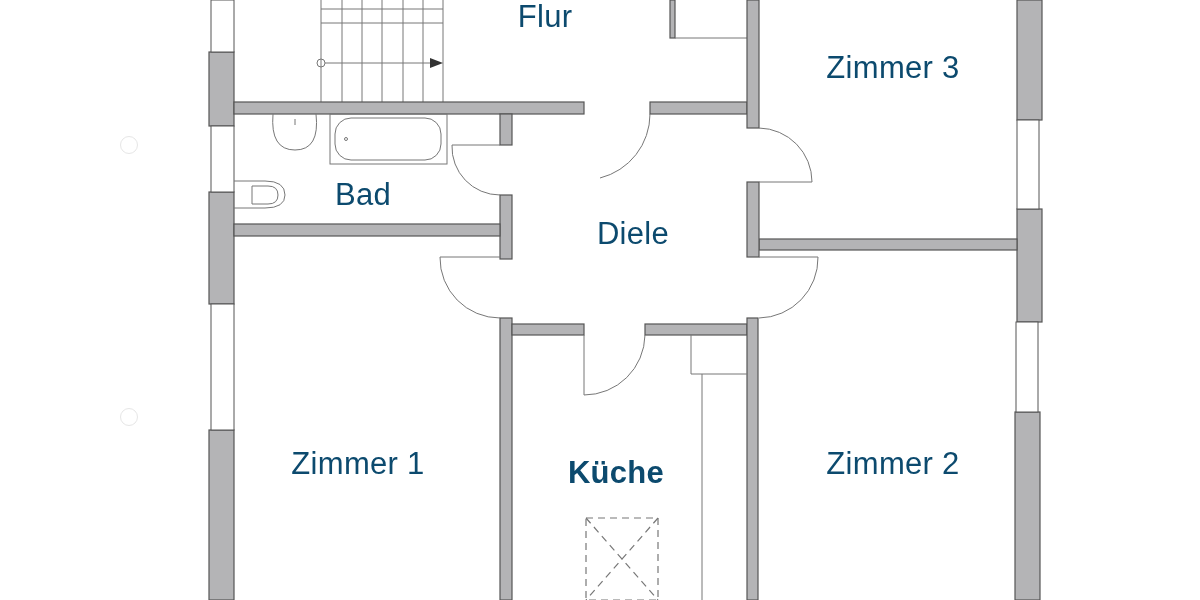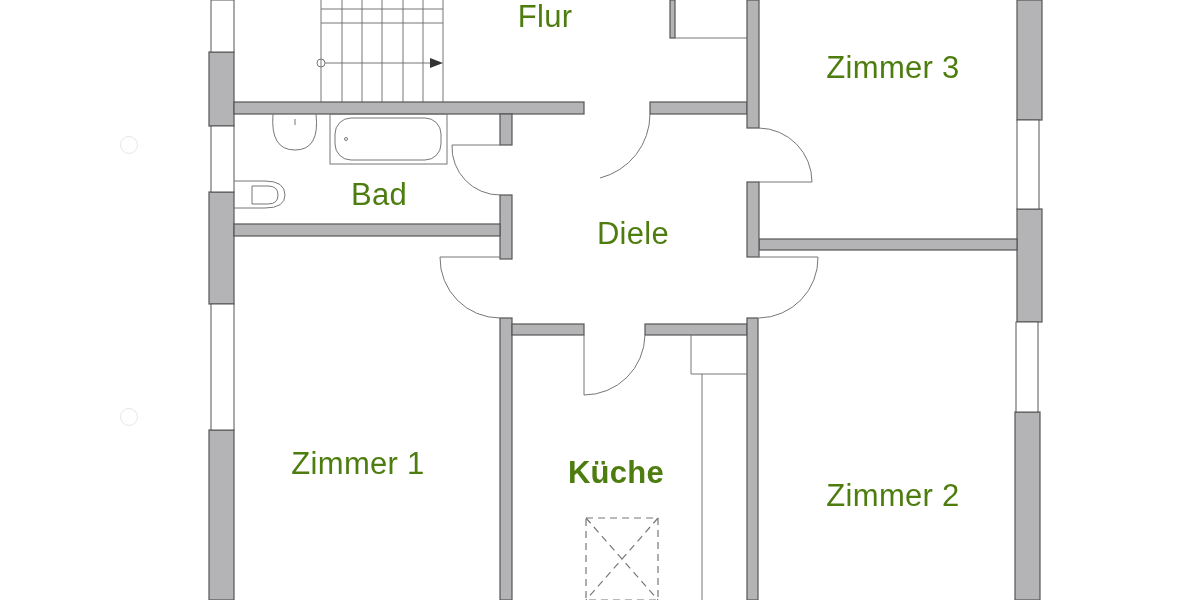--- a/index.html
+++ b/index.html
@@ -6,21 +6,21 @@
   body { width: 1200px; height: 600px; overflow: hidden; position: relative; }
   #plan { position: absolute; left: 0; top: 0; width: 1200px; height: 600px; }
   .wall { fill: #b4b4b6; stroke: #555; stroke-width: 1.2; }
   .win { fill: #ffffff; stroke: #555; stroke-width: 1; }
   .thin { fill: none; stroke: #777; stroke-width: 1; }
   .dash { fill: none; stroke: #777; stroke-width: 1.2; stroke-dasharray: 7 5; }
   .room-label {
     position: absolute;
     font-family: "Liberation Sans", sans-serif;
     font-size: 31px;
-    color: #4d7c0f;
+    color: #0c4a6e;
     white-space: nowrap;
     transform: translate(-50%, -50%);
     letter-spacing: 0.3px;
   }
   .punch { position: absolute; width: 16px; height: 16px; border-radius: 50%; border: 1px solid #e6e6e6; }
 </style>
 </head>
 <body>
 
 <svg id="plan" viewBox="0 0 1200 600" xmlns="http://www.w3.org/2000/svg">
@@ -120,17 +120,17 @@
     <line class="dash" x1="586" y1="518" x2="658" y2="600"></line>
     <line class="dash" x1="658" y1="518" x2="586" y2="600"></line>
   </g>
 </svg>
 
 <div class="punch" style="left:120px;top:136px;"></div>
 <div class="punch" style="left:120px;top:408px;"></div>
 
 <div class="room-label" style="left:545px;top:17px;">Flur</div>
 <div class="room-label" style="left:893px;top:68px;">Zimmer 3</div>
-<div class="room-label" style="left:379px;top:195px;">Bad</div>
+<div class="room-label" style="left:363px;top:195px;">Bad</div>
 <div class="room-label" style="left:633px;top:234px;">Diele</div>
 <div class="room-label" style="left:616px;top:473px;font-weight:bold;">Küche</div>
 <div class="room-label" style="left:358px;top:464px;text-align:right;">Zimmer 1</div>
-<div class="room-label" style="left:893px;top:464px;margin-top:32px;">Zimmer 2</div>
+<div class="room-label" style="left:893px;top:464px;">Zimmer 2</div>
 
 </body></html>

